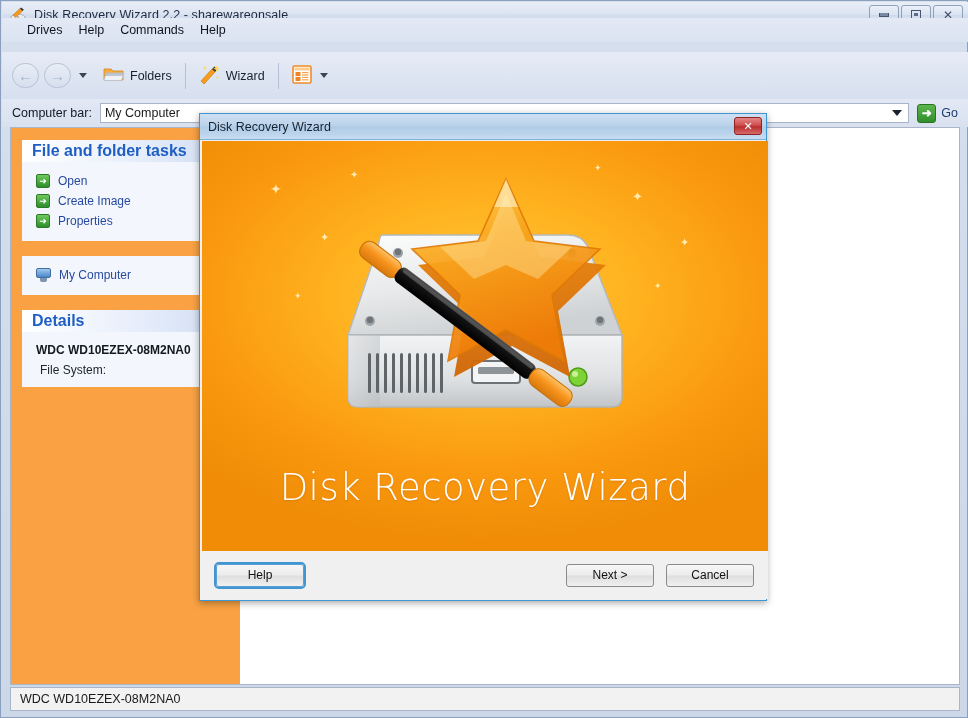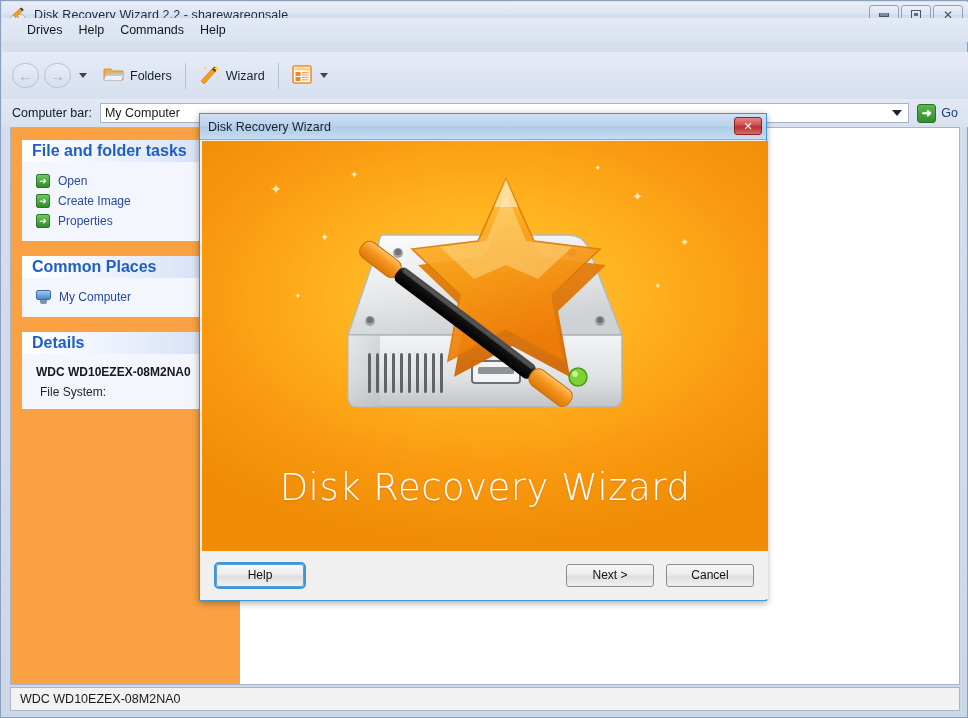--- a/index.html
+++ b/index.html
@@ -307,21 +307,20 @@
             <span class="task-label">Create Image</span>
           </div>
           <div class="task-row">
             <span class="arrow-icon">➜</span>
             <span class="task-label">Properties</span>
           </div>
         </div>
       </div>
 
       <div class="panel">
-        <div class="panel-header">Common Places</div>
         <div class="panel-body">
           <div class="task-row">
             <span class="pc-icon">
               <span class="scr"></span>
                 <span class="base"></span>
             </span>
             <span class="task-label">My Computer</span>
           </div>
         </div>
       </div>

